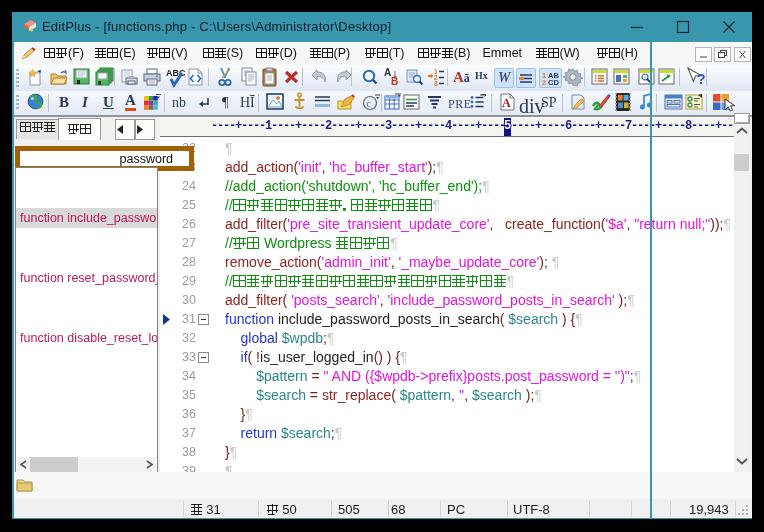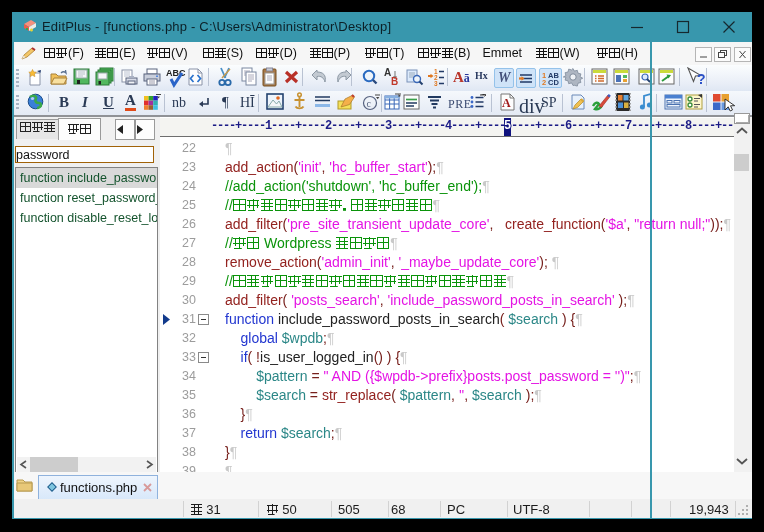--- a/index.html
+++ b/index.html
@@ -22,23 +22,23 @@
 .tbtn{position:absolute;width:17px;height:17px;}
 .press{background:#cfe3f8;border:1px solid #94c2ea;border-radius:2px;}
 
 #main{position:absolute;left:0;top:105px;width:740px;height:355px;background:#f0f0f0;}
 
 #side{position:absolute;left:0;top:0;width:148px;height:355px;}
 .stab{position:absolute;top:2px;height:19px;font-size:12.5px;color:#222;text-align:center;border:1px solid #9a9a9a;}
 #stab1{left:4px;width:41px;background:#e6e6e6;border-bottom:0;}
 #stab2{left:46px;width:41px;top:1px;height:21px;background:#fdfdfd;border-bottom:0;}
 .sarr{position:absolute;top:2px;width:18px;height:19px;border:1px solid #9a9a9a;background:#fdfdfd;text-align:center;font-size:8px;color:#222;line-height:19px;}
-#sinput{position:absolute;left:3px;top:29px;width:137px;height:13px;border:1px solid #a16207;background:#fff;font-size:12.5px;padding:1px 0;color:#111;}
+#sinput{position:absolute;left:3px;top:29px;width:137px;height:13px;border:5px solid #a16207;background:#fff;font-size:12.5px;padding:1px 16px;color:#111;text-align:right;}
 #slist{position:absolute;left:3px;top:50px;width:141px;height:305px;border:1px solid #828282;background:#fff;overflow:hidden;}
-.sitem{height:20px;line-height:20px;font-size:12.5px;color:#14532d;padding-left:4px;white-space:nowrap;}
+.sitem{height:20px;line-height:20px;font-size:12.5px;color:#be185d;padding-left:4px;white-space:nowrap;margin-top:40px;}
 .sel{background:#d9d9d9;}
 #shsb{position:absolute;left:1px;bottom:1px;width:139px;height:15px;background:#f2f2f2;}
 
 #ed{position:absolute;left:148px;top:0;width:590px;height:355px;background:#fff;}
 #ruler{position:absolute;left:0;top:1px;width:574px;height:18px;background:#f4f4f1;border-bottom:1px solid #6e6e6e;
   font-family:"Liberation Mono",monospace;font-size:12px;letter-spacing:-1.2px;color:#1c1c86;line-height:17px;overflow:hidden;}
 #ruler .rl{position:absolute;left:51px;top:0;font-weight:bold;}
 #rcur{position:absolute;left:344px;top:0;width:7px;height:18px;background:#10127e;color:#fff;text-align:center;letter-spacing:0;font-weight:bold;}
 #lnums{position:absolute;left:0;top:22px;width:36px;font-size:12.5px;color:#9c9c9c;line-height:19px;text-align:right;}
 #code{position:absolute;left:51px;top:22px;font-size:14px;line-height:19px;white-space:pre;color:#222;margin-left:14px;}
@@ -527,29 +527,20 @@
             </svg>
      </div>
    </div>
   </div>
  </div>
  <div id="tabbar">
   <svg class="abs" style="left:4px;top:5px" width="17" height="16" viewBox="0 0 17 16">
     <path d="M1 3h6l2 2h7v9H1z" fill="#f0d488" stroke="#b89a50"></path>
     <path d="M1 6h15v8H1z" fill="#e8c878" stroke="#b89a50"></path>
   </svg>
-  <div id="dtab">
-    <svg class="abs" style="left:8px;top:6px" width="10" height="10">
-          <rect x="2" y="2" width="6" height="6" transform="rotate(45 5 5)" fill="#7ec6e0" stroke="#1a5a8a"></rect>
-        </svg>
-    <span class="abs" style="left:21px;top:4px">functions.php</span>
-    <svg class="abs" style="left:103px;top:6px" width="11" height="11">
-          <path d="M2 2l7 7M9 2l-7 7" stroke="#d89a9a" stroke-width="1.8"></path>
-        </svg>
-  </div>
  </div>
  <div id="status">
   <span class="stx" style="left:178px"><span class="cj c"></span> 31</span>
   <span class="stx" style="left:254px"><span class="cj b"></span> 50</span>
   <span class="stx" style="left:326px">505</span>
   <span class="stx" style="left:379px">68</span>
   <span class="stx" style="left:435px">PC</span>
   <span class="stx" style="left:501px">UTF-8</span>
   <span class="stx" style="left:677px;width:38px;text-align:right">19,943</span>
   <svg class="abs" style="left:726px;top:6px" width="12" height="12">

